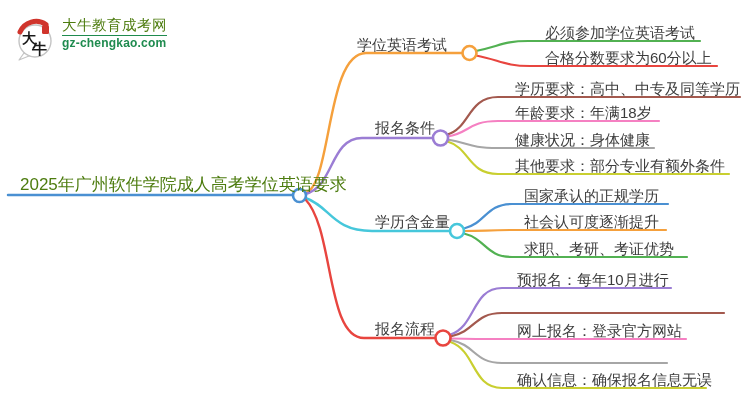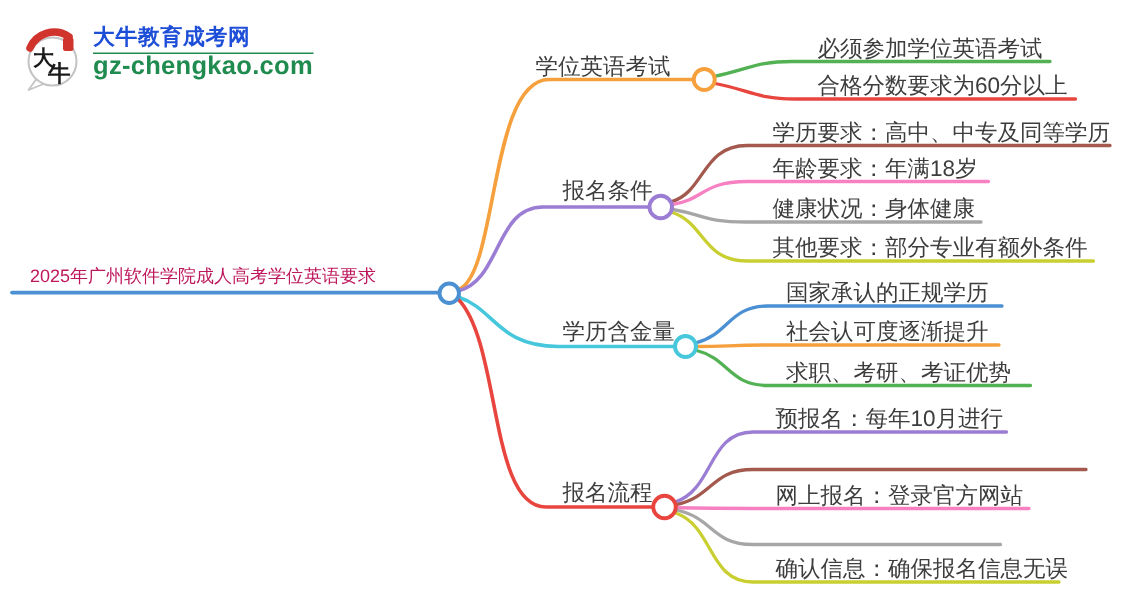--- a/index.html
+++ b/index.html
@@ -5,27 +5,27 @@
   html,body{margin:0;padding:0;background:#fff;}
   .stage{
     position:relative;width:750px;height:410px;background:#ffffff;overflow:hidden;
     font-family:"Liberation Sans","DejaVu Sans",sans-serif;
   }
   svg.canvas{position:absolute;left:0;top:0;}
   .lbl{
     position:absolute;white-space:nowrap;color:#3d3d3d;line-height:17px;
     font-size:15px;
   }
-  .root-lbl{font-size:12px;color:#be185d;}
+  .root-lbl{font-size:17px;color:#4d7c0f;}
   
   .logo{position:absolute;left:14px;top:17px;display:flex;align-items:flex-start;}
   .logo-txt{margin-left:6px;display:flex;flex-direction:column;}
-  .logo-title{font-size:14.5px;font-weight:bold;color:#1d4ed8;letter-spacing:0.5px;line-height:17px;}
+  .logo-title{font-size:14.5px;font-weight:normal;color:#4d7c0f;letter-spacing:0.5px;line-height:17px;}
   .logo-divider{height:0;border-top:1.5px solid #1f8b4f;margin:1px 0 1px 0;}
-  .logo-domain{font-size:17px;font-weight:bold;color:#1f8b4f;letter-spacing:0.2px;line-height:13px;}
+  .logo-domain{font-size:12px;font-weight:bold;color:#1f8b4f;letter-spacing:0.2px;line-height:13px;}
 </style>
 </head>
 <body>
 
 <div class="stage">
 
   <svg class="canvas" width="750" height="410" viewBox="0 0 750 410">
     <g fill="none" stroke-linecap="round">
 
       <path d="M8,195 H293" stroke-width="2.5" stroke="#4a90d2"></path>

